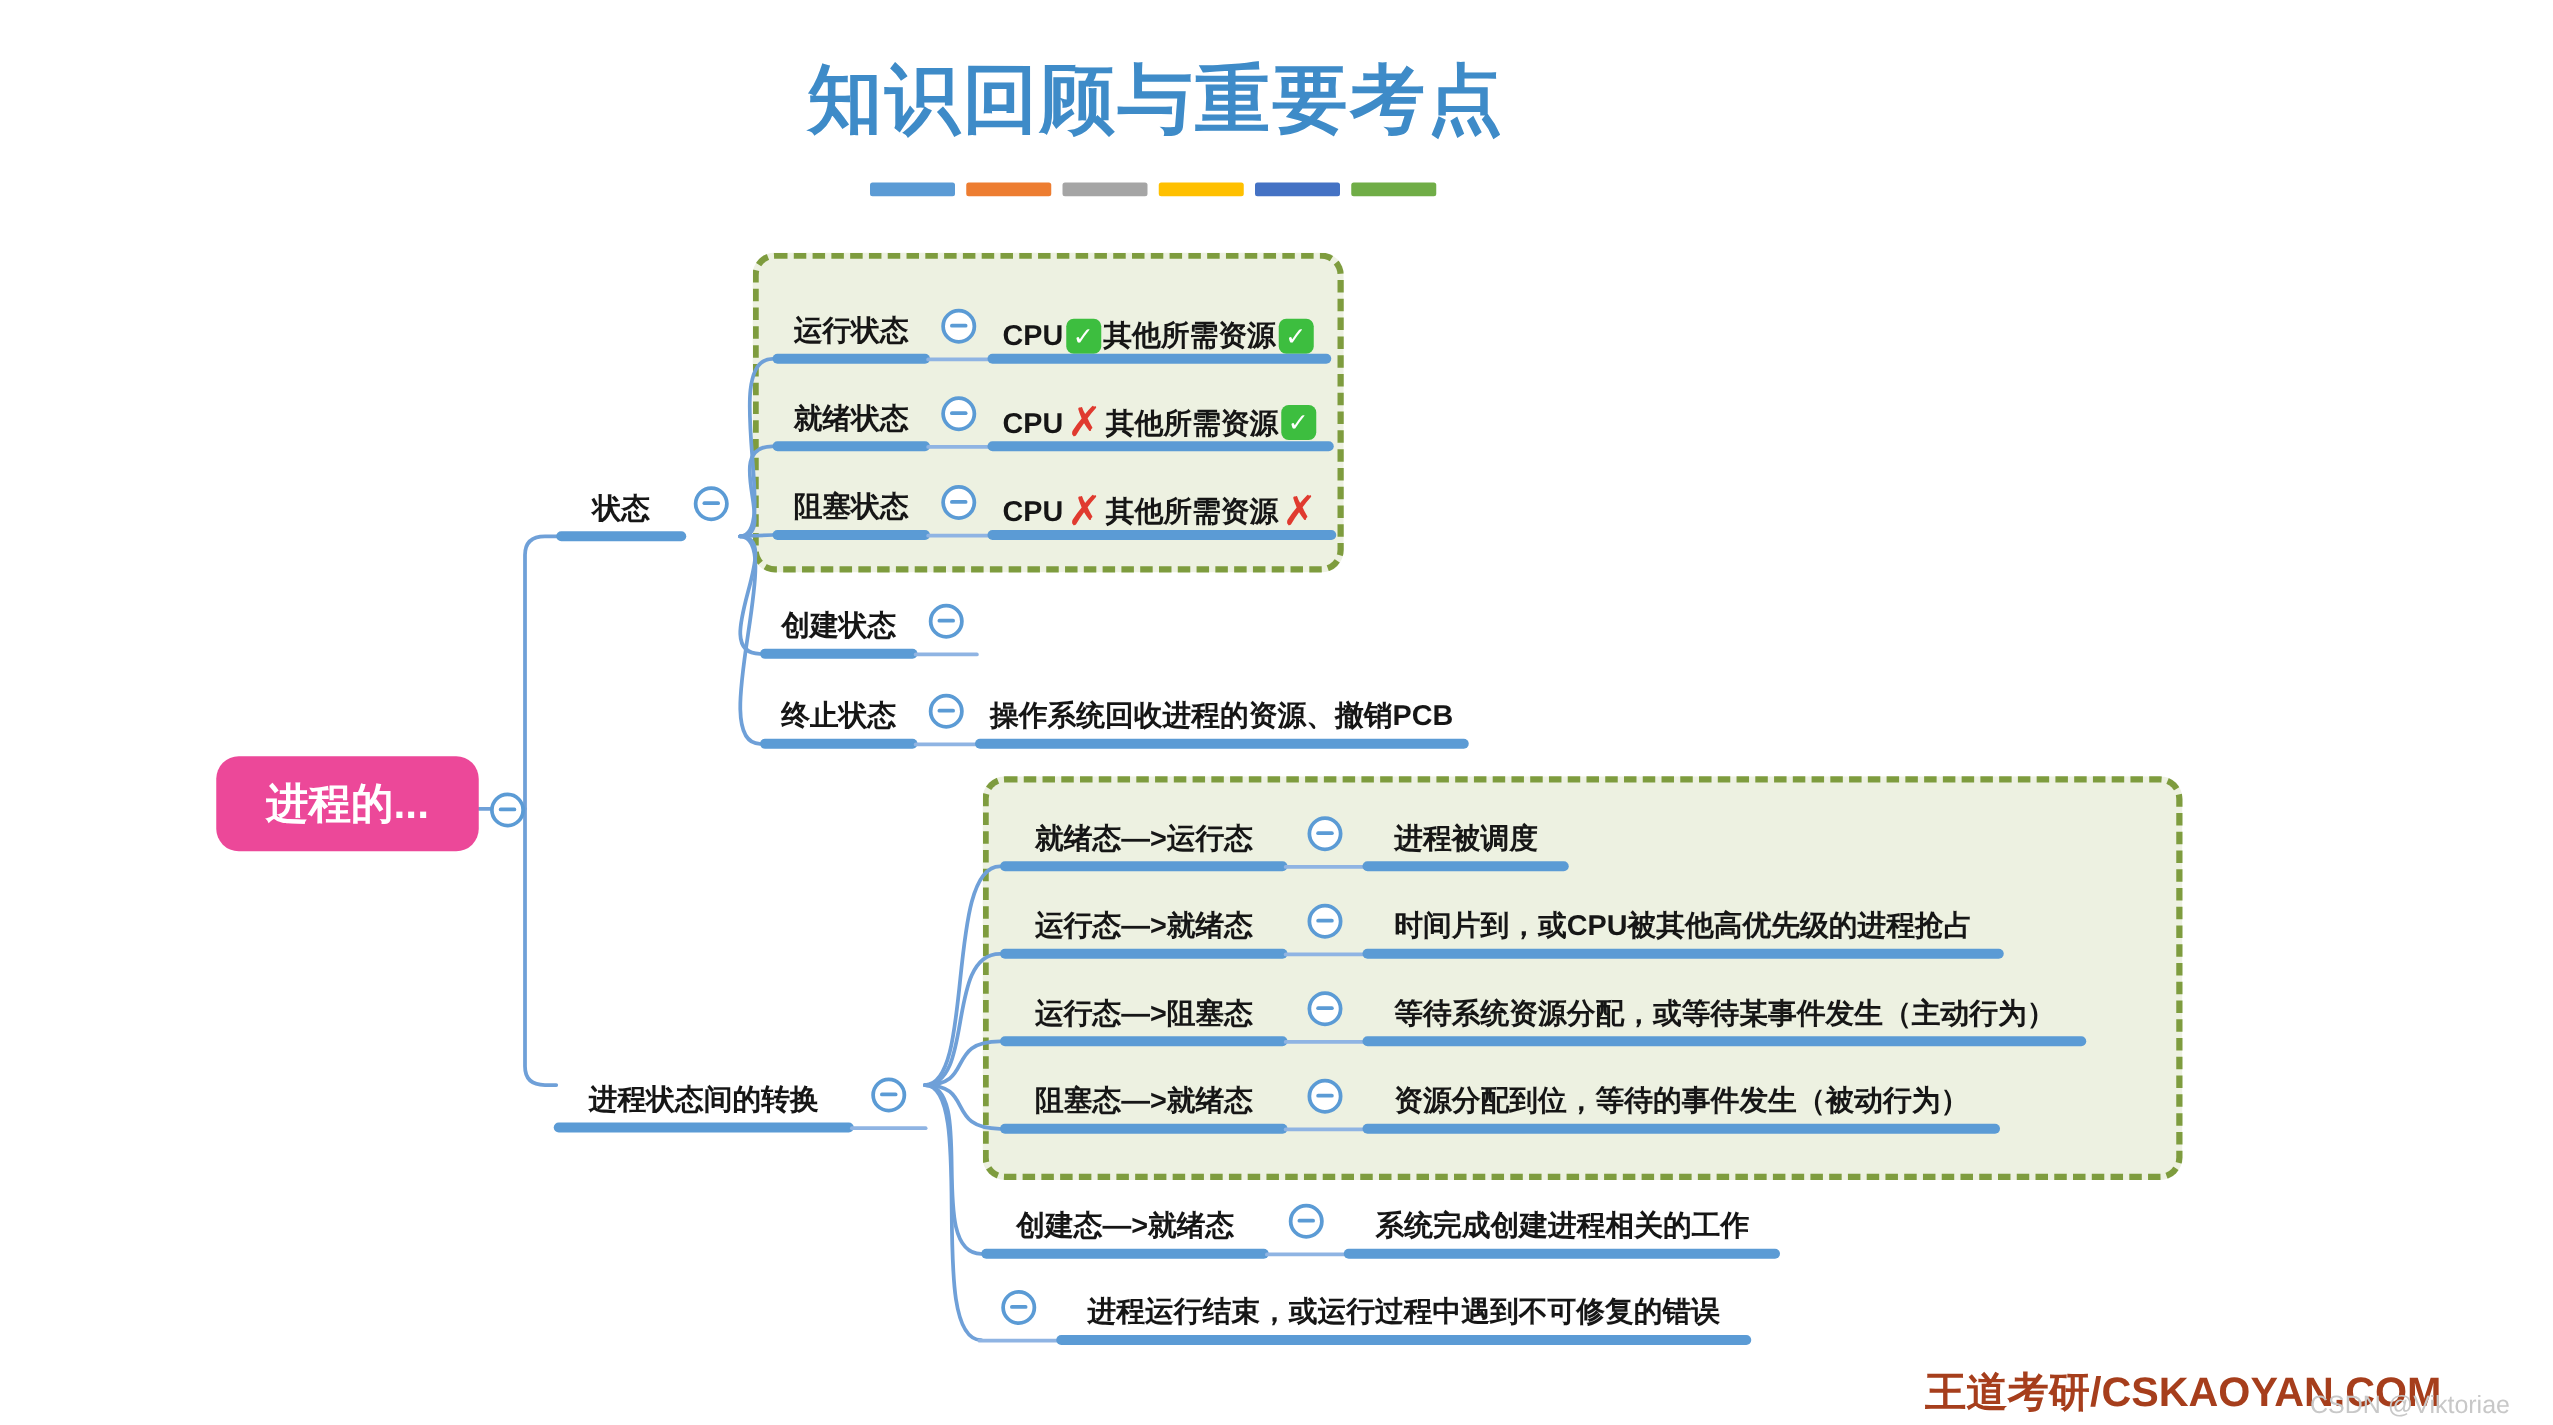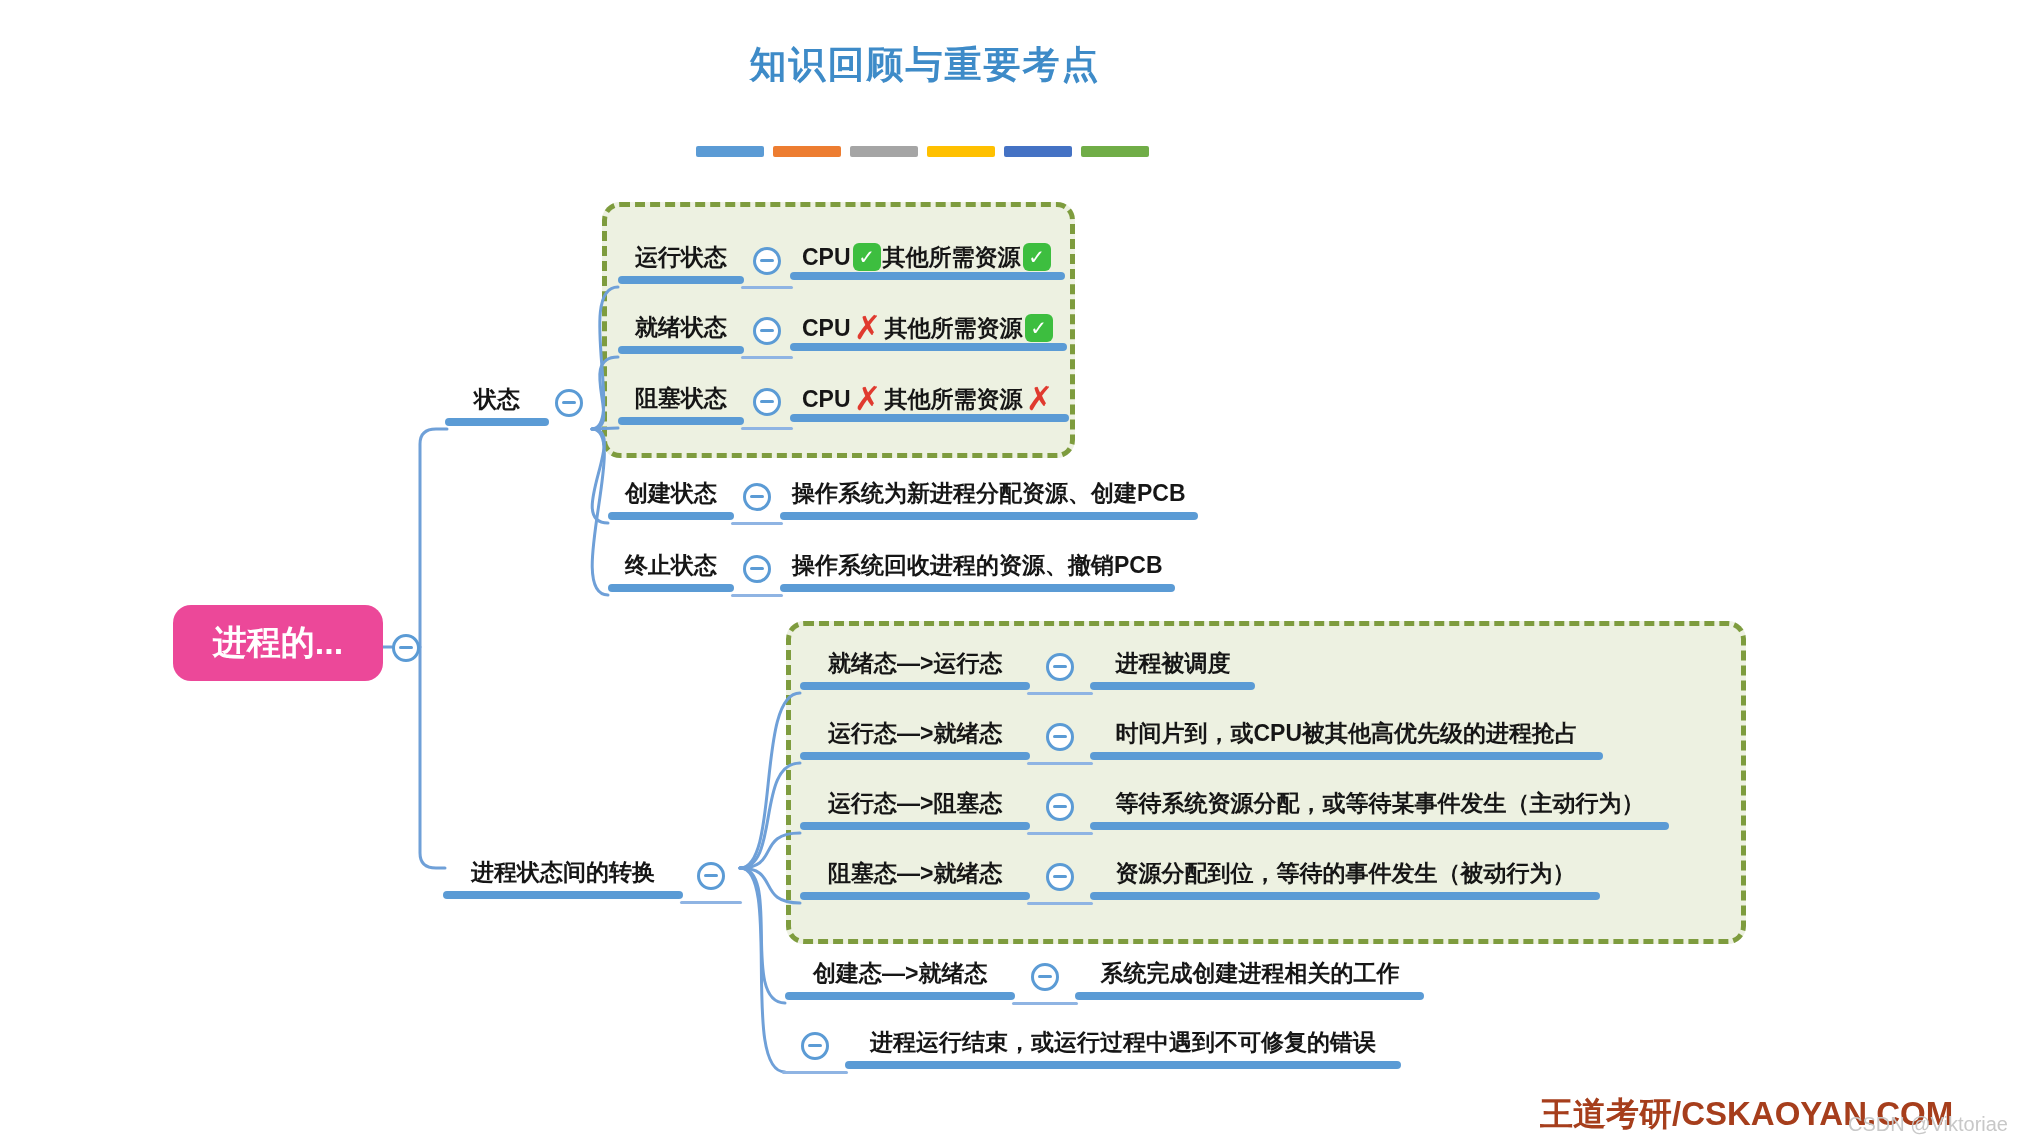--- a/index.html
+++ b/index.html
@@ -2,32 +2,32 @@
 <html><head>
 <meta charset="utf-8">
 <style>
   html,body{margin:0;padding:0;background:#fff;}
   #stage{position:relative;width:2042px;height:1140px;background:#ffffff;overflow:hidden;
          font-family:"Liberation Sans","DejaVu Sans",sans-serif;}
 
   
   .title{position:absolute;left:640px;top:40px;width:570px;text-align:center;
          font-family:"Liberation Serif","DejaVu Serif",serif;
-         font-size:37px;font-weight:700;letter-spacing:2px;}
+         font-size:60px;font-weight:700;letter-spacing:2px;}
   .sbar{position:absolute;top:146px;width:68px;height:11px;border-radius:2px;}
 
   
   .gbox{position:absolute;background:#EDF1E1;border:5px dashed #7E9C3E;border-radius:18px;
         box-sizing:border-box;z-index:1;}
 
   
   #wires{position:absolute;left:0;top:0;z-index:2;}
 
   
-  .row{position:absolute;display:flex;align-items:flex-start;height:48px;z-index:3;}
+  .row{position:absolute;display:flex;align-items:flex-end;height:48px;z-index:3;}
   .blk{position:relative;display:flex;align-items:center;justify-content:center;}
   .blk .bar{position:absolute;left:0;right:0;bottom:0;height:8px;border-radius:4px;background:#5B9BD5;}
   .txt{margin-bottom:12px;font-size:23px;font-weight:700;color:#161616;white-space:nowrap;line-height:1.25;}
   .gap{position:relative;align-self:stretch;}
   .gap.lined::after{content:"";position:absolute;left:-3px;right:-3px;bottom:2px;height:3px;
                     background:#8FB4E3;border-radius:2px;}
   .minus{position:absolute;left:50%;transform:translateX(-50%);bottom:16px;width:22px;height:22px;
          background:#fff;border:3px solid #5B9BD5;border-radius:50%;cursor:pointer;}
   .minus::after{content:"";position:absolute;left:4px;right:4px;top:50%;margin-top:-2px;height:3px;
                 background:#5B9BD5;border-radius:2px;}
@@ -162,24 +162,20 @@
   </div>
 
   <div class="row" style="left:608px;top:479px">
     <div class="blk" style="padding:0 17px">
       <span class="txt">创建状态</span>
       <div class="bar"></div>
     </div>
     <div class="gap lined" style="width:46px">
       <span class="minus"></span>
     </div>
-    <div class="blk" style="padding:0 12px">
-      <span class="txt">操作系统为新进程分配资源、创建PCB</span>
-      <div class="bar"></div>
-    </div>
   </div>
 
   <div class="row" style="left:608px;top:551px">
     <div class="blk" style="padding:0 17px">
       <span class="txt">终止状态</span>
       <div class="bar"></div>
     </div>
     <div class="gap lined" style="width:46px">
       <span class="minus"></span>
     </div>

